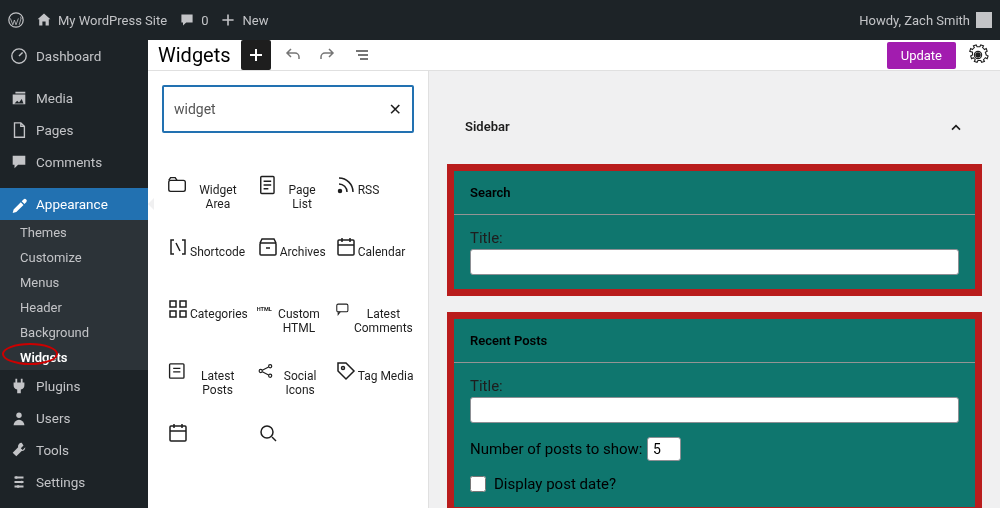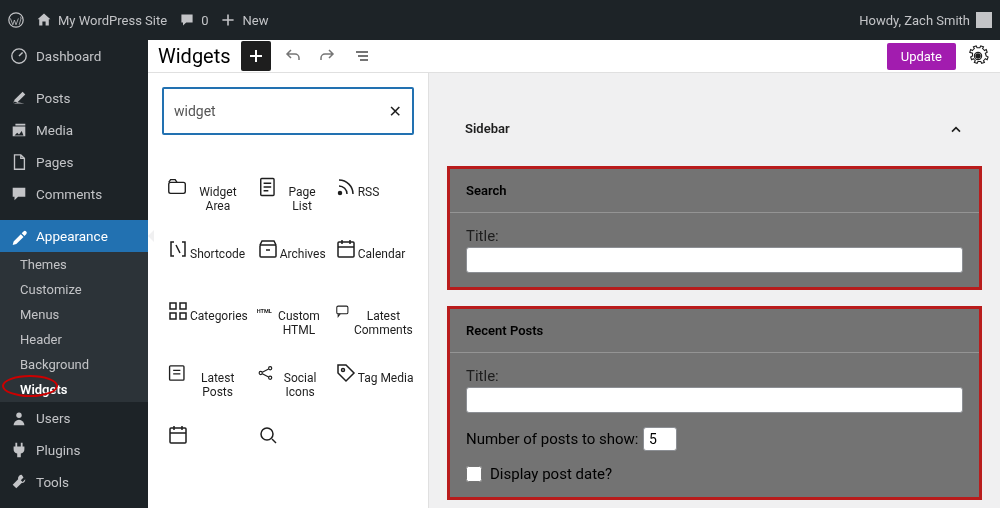--- a/index.html
+++ b/index.html
@@ -44,21 +44,21 @@
 .blocks-grid { display: grid; grid-template-columns: repeat(3, 1fr); gap: 0; margin-top: 28px; }
 .block-item { display: flex; flex-direction: row; padding: 12px 4px; cursor: pointer; }
 .block-item svg { width: 24px; height: 24px; stroke: #1e1e1e; fill: none; stroke-width: 1.5; }
 .block-item .bl { font-size: 12px; color: #1e1e1e; margin-top: 10px; text-align: center; line-height: 1.2; height: 28px; }
 
 
 .canvas-scroll { flex: 1; background: #f0f0f1; overflow-y: auto; border-left: 1px solid #e0e0e0; }
 .canvas { padding: 34px 18px 18px 18px; }
 .area-header { display: flex; align-items: center; justify-content: space-between; padding: 12px 18px; font-size: 13px; font-weight: 600; color: #1e1e1e; }
 .area-header .chev { transform: rotate(180deg); }
-.widget-box { border: 3px solid #b91c1c; background: #737373; margin-top: 16px; }
+.widget-box { border: 7px solid #b91c1c; background: #0f766e; margin-top: 16px; }
 .widget-box .wb-head { padding: 14px 16px; border-bottom: 1px solid #949494; font-size: 13px; font-weight: 600; }
 .widget-box .wb-body { padding: 14px 16px; font-size: 15px; }
 .widget-box label { display: block; color: #1e1e1e; margin-bottom: 2px; }
 .widget-box input[type=text] { width: 100%; border: 1px solid #8c8f94; border-radius: 3px; padding: 4px 6px; font-size: 14px; }
 .widget-box .numrow { display: flex; align-items: center; gap: 5px; margin-top: 14px; }
 .widget-box input[type=number] { width: 34px; border: 1px solid #8c8f94; border-radius: 3px; padding: 3px 2px; text-align: center; font-size: 14px; }
 .widget-box .chkrow { display: flex; align-items: center; gap: 8px; margin-top: 14px; }
 .widget-box input[type=checkbox] { width: 16px; height: 16px; }
 
 .canvas-scroll::-webkit-scrollbar { width: 14px; }
@@ -109,26 +109,20 @@
     <div class="item">
         <svg viewBox="0 0 20 20">
           <circle cx="10" cy="10" r="8" fill="none" stroke="currentColor" stroke-width="1.5"></circle>
           <path d="M10 10l4-4" stroke="currentColor" stroke-width="1.5"></path>
         </svg>
         <span>Dashboard</span>
       </div>
     <div style="height:10px"></div>
     <div class="item">
         <svg viewBox="0 0 20 20">
-          <path d="M4 14v2h12L4 14zm10-11l3 3-9 9-4 1 1-4 9-9z"></path>
-        </svg>
-        <span>Posts</span>
-      </div>
-    <div class="item">
-        <svg viewBox="0 0 20 20">
           <path d="M6 3h11v2H6zM3 6h14v11H3zM7 10a2 2 0 110 .1z" fill="currentColor"></path>
           <path d="M5 16l3-3 2 2 3-4 2 5z" fill="#1d2327"></path>
         </svg>
         <span>Media</span>
       </div>
     <div class="item">
         <svg viewBox="0 0 20 20">
           <path d="M5 2h7l4 4v12H5zM12 2v4h4" fill="none" stroke="currentColor" stroke-width="1.5"></path>
         </svg>
         <span>Pages</span>
@@ -149,30 +143,30 @@
     <div class="sub">
       <div class="subitem">Themes</div>
       <div class="subitem">Customize</div>
       <div class="subitem">Menus</div>
       <div class="subitem">Header</div>
       <div class="subitem">Background</div>
       <div class="subitem current"><span>Widgets</span><span class="circle"></span></div>
     </div>
     <div class="item">
         <svg viewBox="0 0 20 20">
+          <path d="M8 2v4h4V2h2v4h2v3a5 5 0 01-4 5v4H8v-4a5 5 0 01-4-5V6h2V2z"></path>
+        </svg>
+        <span>Plugins</span>
+      </div>
+    <div class="item">
+        <svg viewBox="0 0 20 20">
           <circle cx="10" cy="7" r="3"></circle>
           <path d="M4 18a6 6 0 0112 0z"></path>
         </svg>
         <span>Users</span>
-      </div>
-    <div class="item">
-        <svg viewBox="0 0 20 20">
-          <path d="M8 2v4h4V2h2v4h2v3a5 5 0 01-4 5v4H8v-4a5 5 0 01-4-5V6h2V2z"></path>
-        </svg>
-        <span>Plugins</span>
       </div>
     <div class="item">
         <svg viewBox="0 0 20 20">
           <path d="M13 2a4 4 0 00-4 5L3 13l4 4 6-6a4 4 0 004-4l-3 3-2-2 3-3z"></path>
         </svg>
         <span>Tools</span>
       </div>
     <div class="item">
         <svg viewBox="0 0 20 20">
           <path d="M5 5h10M5 10h10M5 15h10M4 5h0M4 10h0M4 15h0" stroke="currentColor" stroke-width="2"></path>

